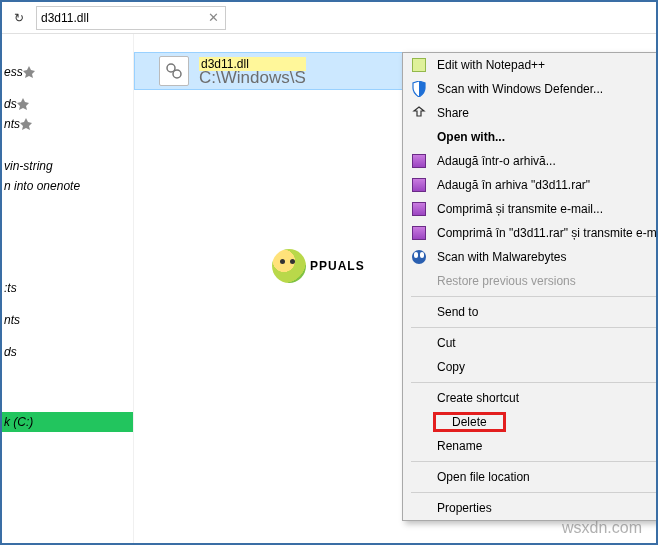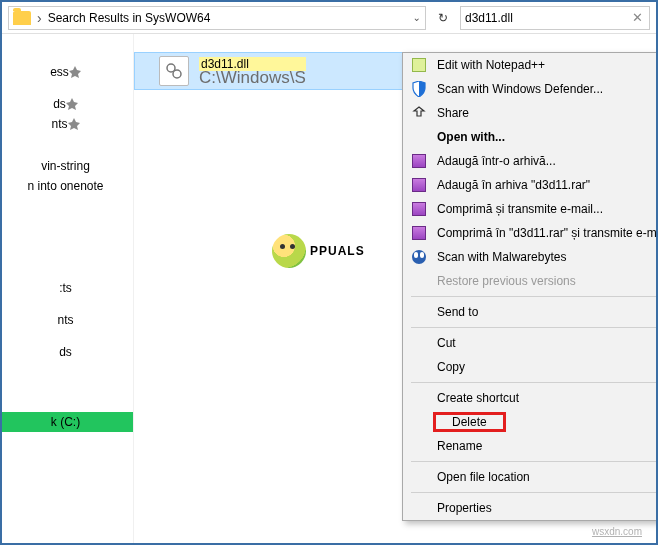--- a/index.html
+++ b/index.html
@@ -12,21 +12,21 @@
   .chev::after { content: "›"; color: #555; font-size: 14px; }
   .crumb { color: #000; }
   .addr-drop { margin-left: auto; color: #555; font-size: 10px; }
   .refresh-btn { width: 22px; height: 22px; display:flex; align-items:center; justify-content:center; color:#333; }
   .search-box { width: 190px; border: 1px solid #ccc; height: 24px; display: flex; align-items: center; padding: 0 4px; }
   .search-text { flex:1; }
   .clear-x { color:#888; font-size: 13px; padding: 0 2px; }
   
   .content { display: flex; height: calc(100% - 32px); }
   .sidebar { width: 132px; border-right: 1px solid #f0f0f0; padding-top: 28px; }
-  .side-item { display:flex; align-items:center; justify-content:center; padding: 3px 6px 3px 2px; color:#000; font-size:12px; white-space: nowrap;}
+  .side-item { display:flex; align-items:center; justify-content:flex-start; padding: 3px 6px 3px 2px; color:#000; font-size:12px; white-space: nowrap; font-style: italic;}
   .pin { width: 12px; height: 12px; color:#6a6a6a; }
   .pin svg { display:block; }
   .side-space { height: 12px; }
   .side-big { height: 22px; }
   .main { flex:1; position: relative; background:#fff; }
   
   .file-row { position:absolute; top:18px; left:0; right:0; height:38px; background:#cce8ff; border:1px solid #99d1ff; display:flex; align-items:center; gap:10px; padding-left:24px; }
   .file-icon { width:30px; height:30px; background:#fff; border:1px solid #bbb; border-radius:2px; display:flex; align-items:center; justify-content:center; }
   .file-icon svg{ width:18px; height:18px; }
   .file-text { display:flex; flex-direction:column; line-height:14px; }
@@ -37,44 +37,38 @@
   .ctx-item { display:flex; align-items:center; height:24px; padding:0 12px 0 8px; gap:10px; white-space:nowrap; }
   .ctx-ico { width:16px; height:16px; display:flex; align-items:center; justify-content:center; flex-shrink:0; }
   .ctx-label { flex:1; }
   .ctx-sep { height:1px; background:#d0d0d0; margin:3px 8px; }
   .ctx-sub::after { content:"▸"; color:#555; font-size:10px; }
   .weak { color:#9a9a9a; }
   .bold { font-weight:600; }
   
   .delete-box { border:3px solid #e31e1e; display:inline-block; padding:0 16px; margin-left:-4px; }
   
-  .wm-apps { position:absolute; top:200px; left:138px; font-size:28px; font-weight:700; color:rgba(120,120,120,.25); letter-spacing:1px; display:flex; align-items:center; }
+  .wm-apps { position:absolute; top:215px; left:138px; font-size:28px; font-weight:700; color:rgba(120,120,120,.25); letter-spacing:1px; display:flex; align-items:center; }
   .wm-logo { width:34px; height:34px; border-radius:50%; background:radial-gradient(circle at 35% 35%, #ffe27a 0 35%, #b9d84a 36% 70%, #7fc241 71% 100%); margin-right:4px; position:relative;}
   .wm-logo::before{content:""; position:absolute; top:10px; left:8px; width:5px;height:5px;background:#333;border-radius:50%;}
   .wm-logo::after{content:""; position:absolute; top:10px; left:18px; width:5px;height:5px;background:#333;border-radius:50%;}
-  .wm-site { position:absolute; bottom:6px; right:14px; color:rgba(100,100,100,.5); font-size:10px;text-decoration:underline; }
+  .wm-site { position:absolute; bottom:6px; right:14px; color:rgba(100,100,100,.5); font-size:16px; }
   
   .shield { width:14px; height:16px; }
   .rar { width:14px; height:14px; background:linear-gradient(#c97bdf,#9b45c1); border:1px solid #6b2b87; }
   .mb { width:14px;height:14px; border-radius:50%; background:#2a5fb0; position:relative;}
   .mb::before{content:"";position:absolute;top:2px;left:2px;width:4px;height:6px;background:#fff;border-radius:2px;}
   .mb::after{content:"";position:absolute;top:2px;right:2px;width:4px;height:6px;background:#fff;border-radius:2px;}
   .share { width:14px;height:14px; }
   .npp { width:14px;height:14px; background:#dff19a; border:1px solid #93b84b; }
 </style>
 </head>
 <body>
 
 <div class="addr-row">
-  <div class="addr-box">
-    <span class="folder-icon"></span>
-    <span class="chev"></span>
-    <span class="crumb">Search Results in SysWOW64</span>
-    <span class="addr-drop">⌄</span>
-  </div>
   <div class="refresh-btn">↻</div>
   <div class="search-box">
     <span class="search-text">d3d11.dll</span>
     <span class="clear-x">✕</span>
   </div>
 </div>
 
 <div class="content">
 
   <div class="sidebar">

